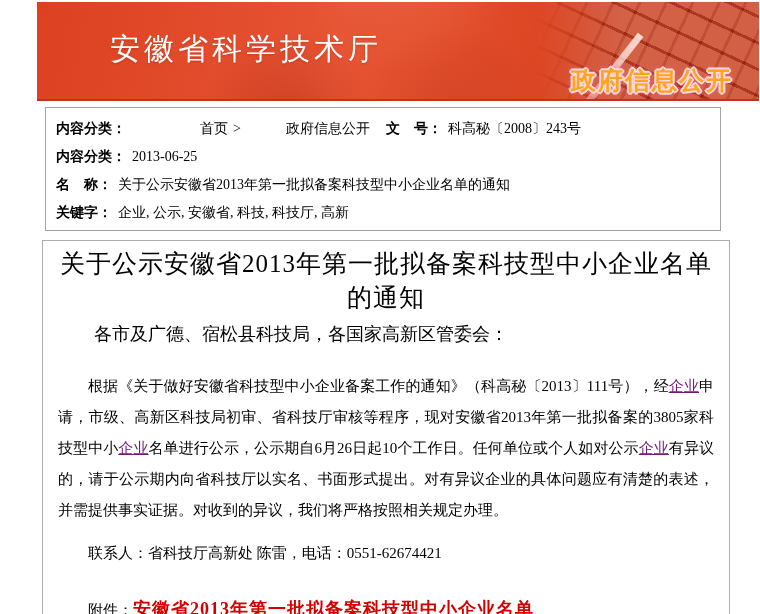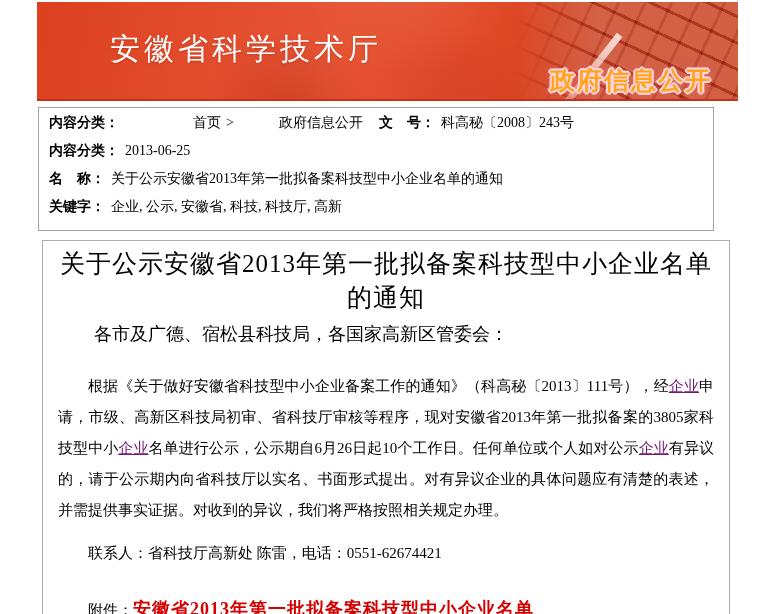--- a/index.html
+++ b/index.html
@@ -13,20 +13,21 @@
   
   .banner{
     position:absolute;left:37px;top:2px;width:701px;height:97px;
     background:
       radial-gradient(circle 120px at 250px 115px, rgba(175,40,18,.40), rgba(175,40,18,0) 72%),
       radial-gradient(circle 140px at 420px 125px, rgba(196,62,34,.45), rgba(196,62,34,0) 72%),
       radial-gradient(circle 150px at 370px -35px, rgba(238,112,78,.45), rgba(238,112,78,0) 72%),
       linear-gradient(100deg,#dc4120 0%,#e65434 42%,#dd4623 70%,#cf3c1d 100%);
     border-bottom:2px solid #c2331a;
     overflow:hidden;
+    padding-left:21px;
   }
   .keyboard{
     position:absolute;top:0;right:0;width:225px;height:100%;
     -webkit-mask-image:linear-gradient(to left,#000 62%,transparent 100%);
             mask-image:linear-gradient(to left,#000 62%,transparent 100%);
   }
   .keyboard .keys{
     position:absolute;top:-45px;right:-55px;width:340px;height:220px;
     background:
       repeating-linear-gradient(25deg, rgba(140,30,12,.55) 0 3px, rgba(208,104,78,.55) 3px 24px),
@@ -49,23 +50,23 @@
     font-size:25px;font-weight:bold;letter-spacing:2px;
     color:#ffa41e;
     text-shadow:
       -2px 0 0 #ffd8e2, 2px 0 0 #ffd8e2, 0 -2px 0 #ffd8e2, 0 2px 0 #ffd8e2,
       -1px -1px 0 #ffd8e2, 1px 1px 0 #ffd8e2, -1px 1px 0 #ffd8e2, 1px -1px 0 #ffd8e2,
       0 0 7px rgba(255,110,150,.9);
   }
 
   
   .meta-box{
-    position:absolute;left:38px;top:107px;width:676px;height:124px;
+    position:absolute;left:45px;top:107px;width:676px;height:124px;
     border:1px solid #a3a3a3;background:#fff;
-    padding-top:1px;box-sizing:border-box;
+    padding-top:7px;box-sizing:border-box;
   }
   .meta-row{display:flex;align-items:center;height:28px;padding-left:10px;font-size:14px;}
   .meta-cell{display:flex;align-items:center;}
   .meta-cell.cat{width:330px;}
   .meta-label{font-weight:bold;white-space:pre;}
   .meta-value{margin-left:6px;white-space:pre;}
   .crumb{color:#000;text-decoration:none;margin-left:40px;}
   .crumb-sep{margin:0 5px;}
 
   

